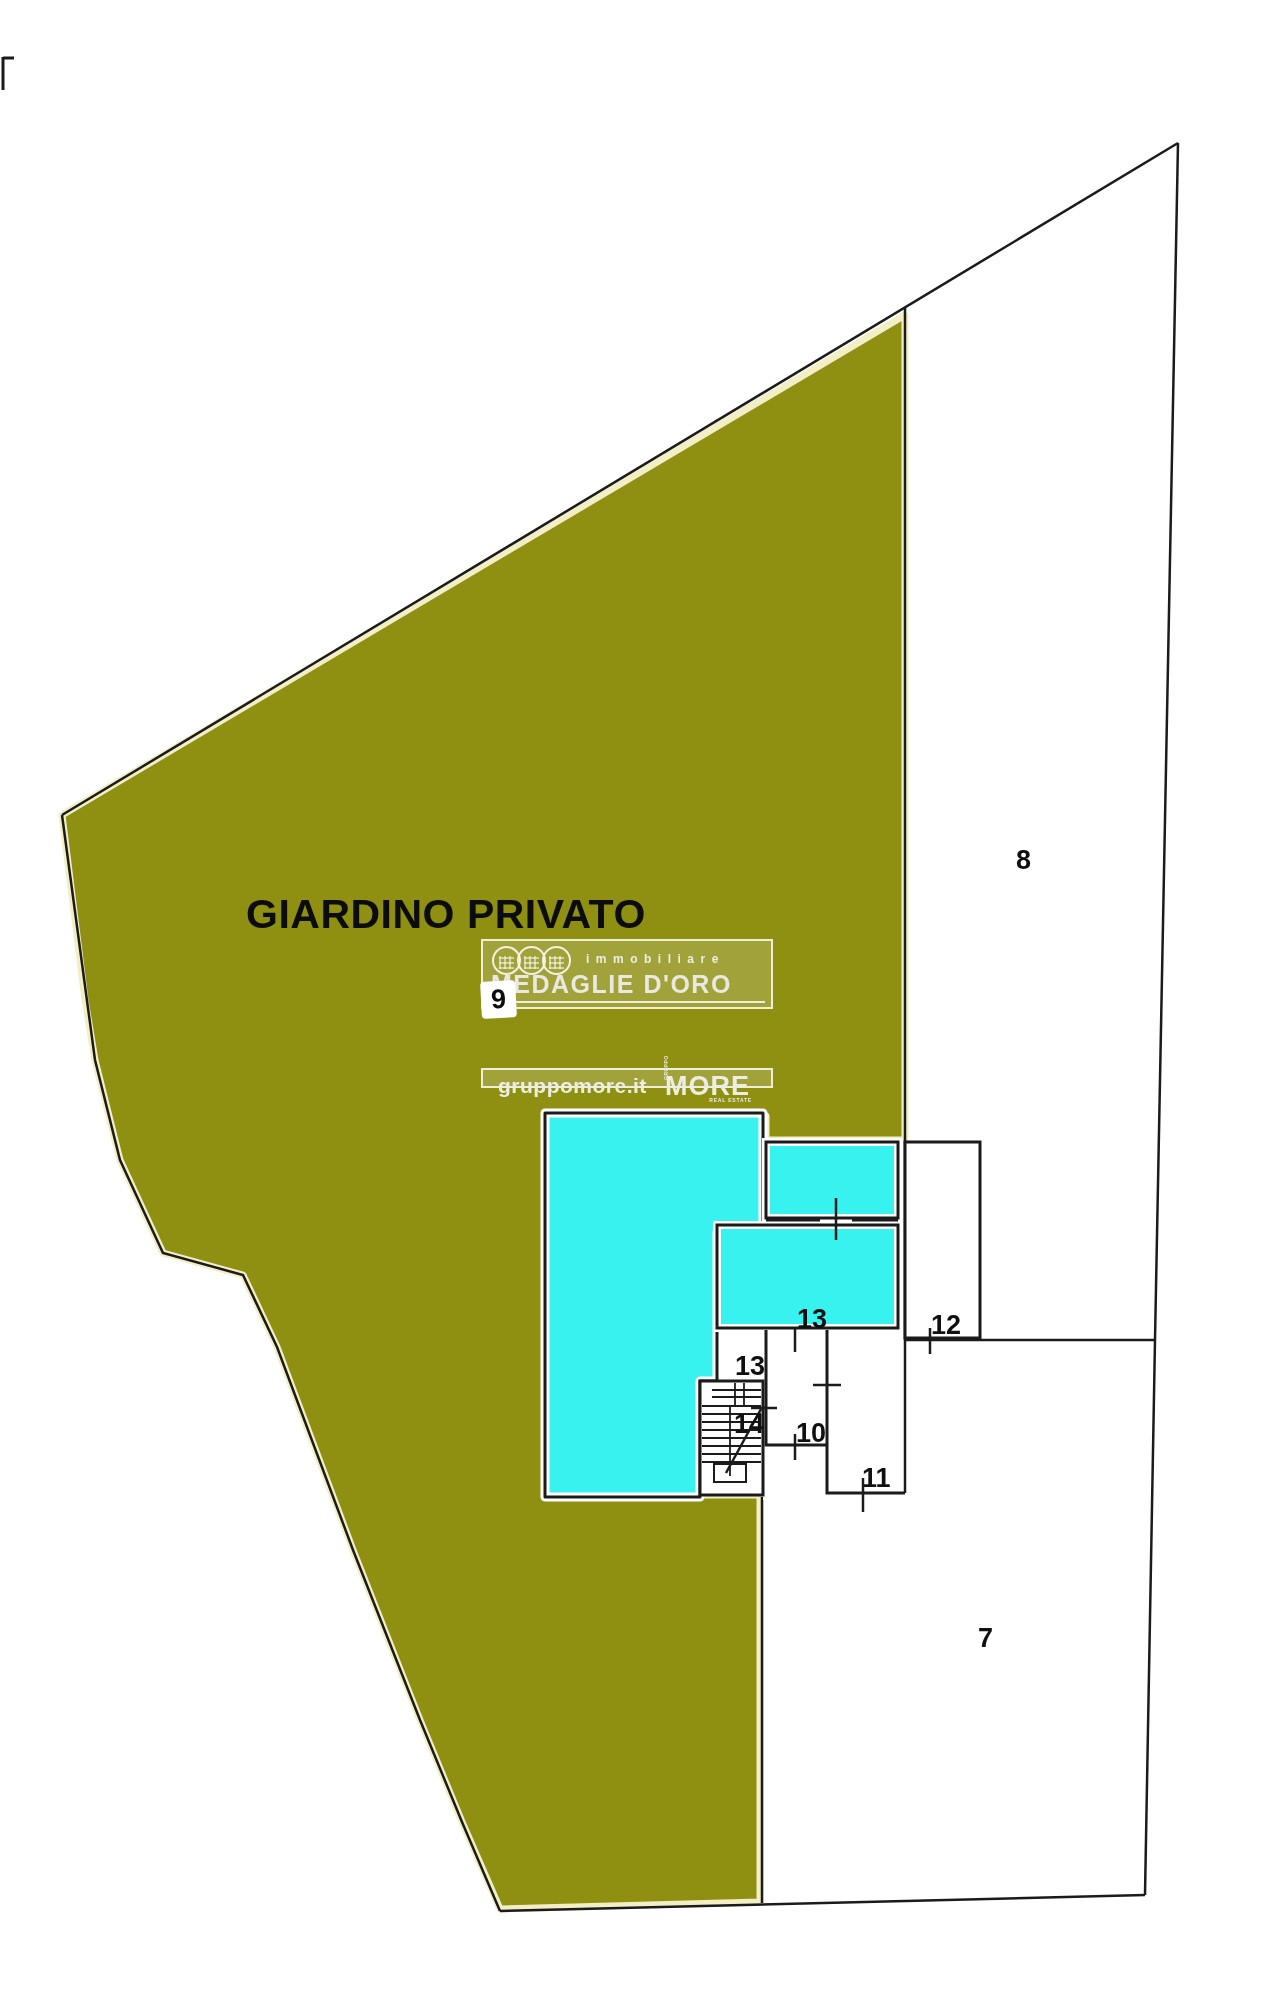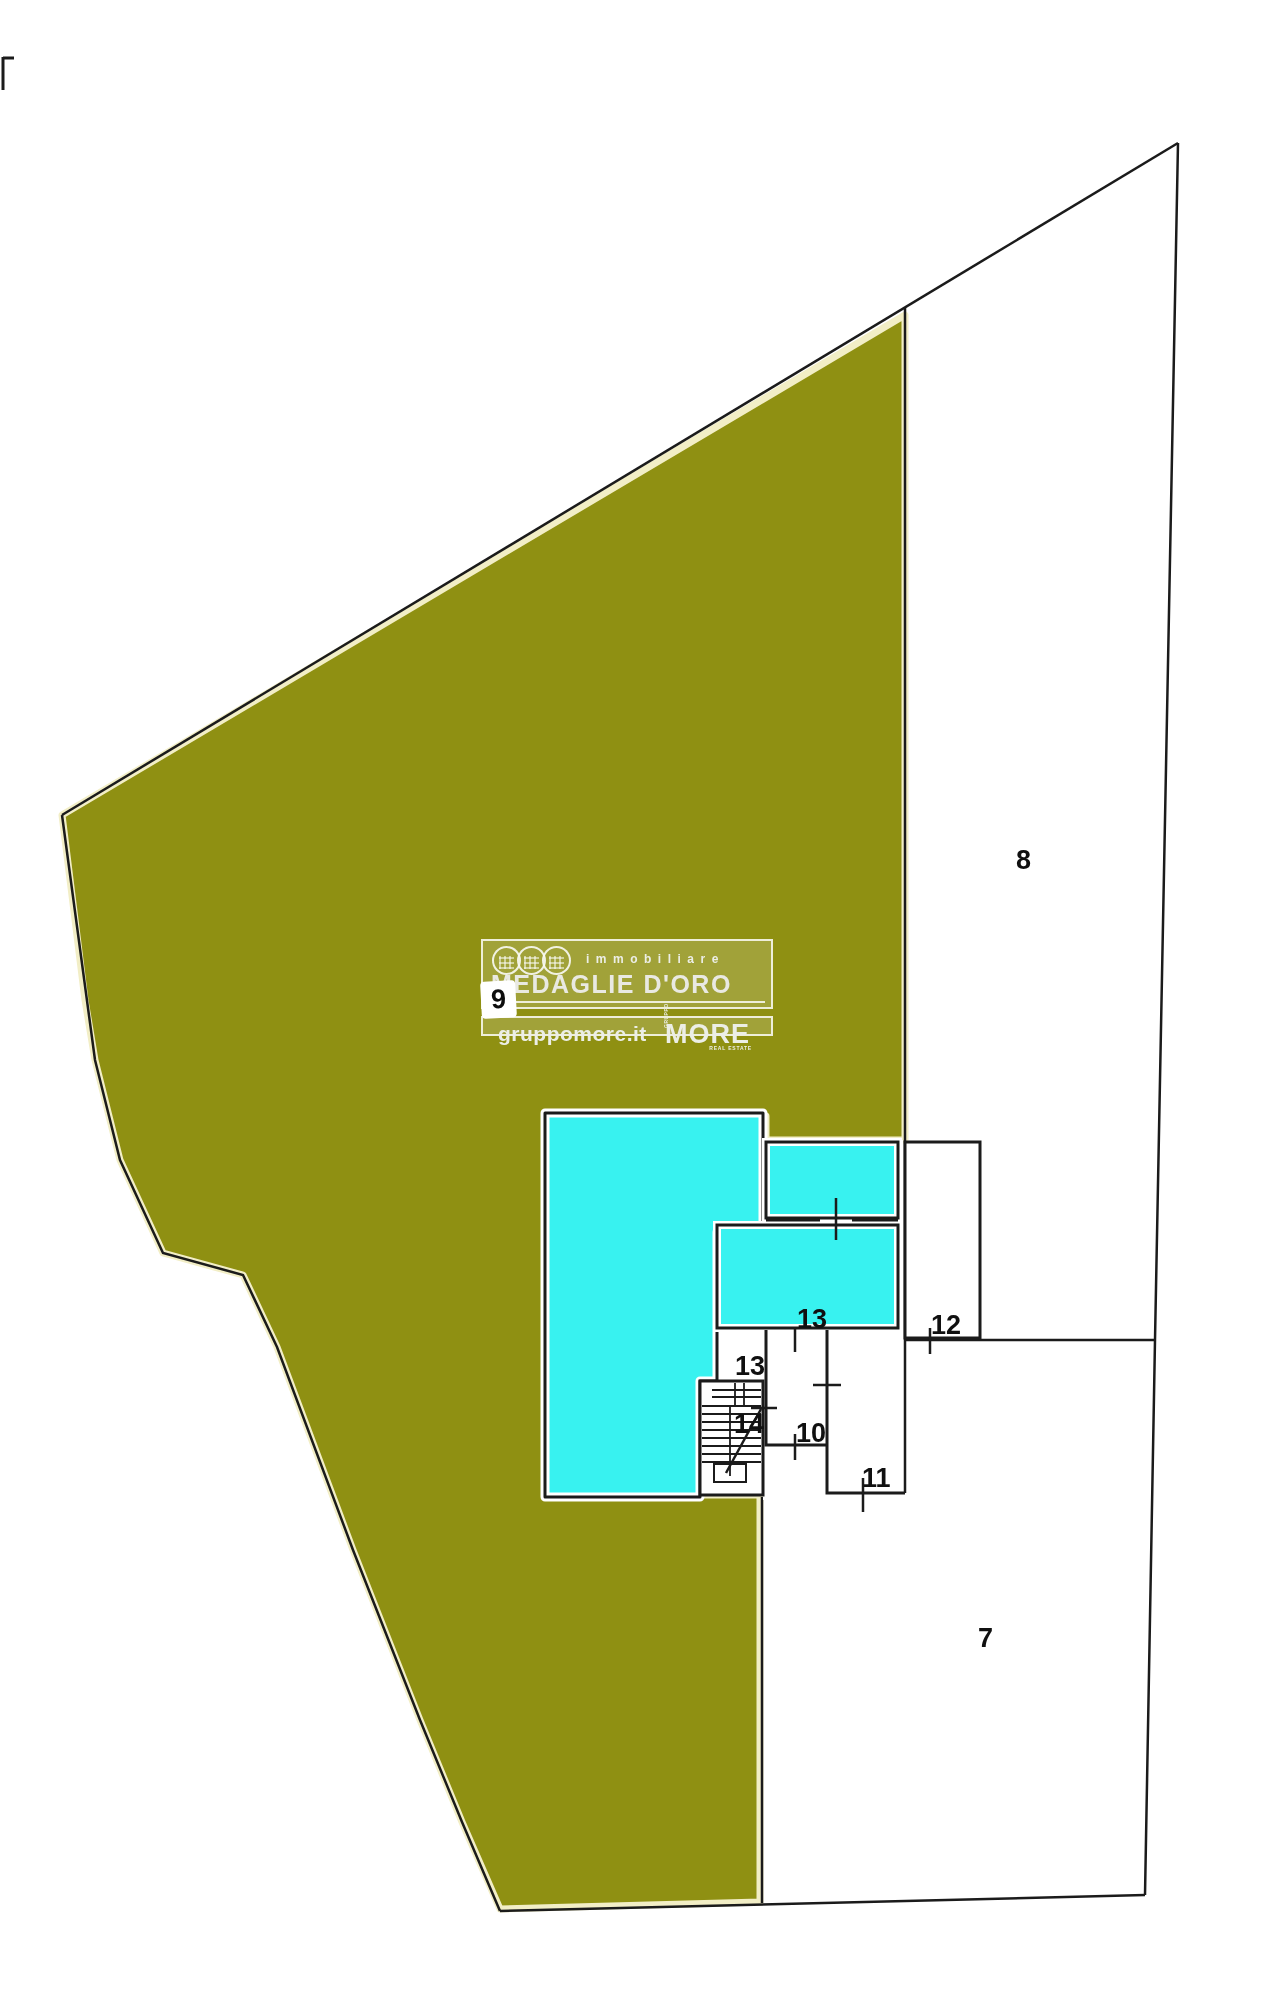--- a/index.html
+++ b/index.html
@@ -15,21 +15,21 @@
     font:bold 41px "Liberation Sans",sans-serif;
     color:#0c0c0c;letter-spacing:0.5px;white-space:nowrap;
   }
   
   .wm-box{
     position:absolute;left:481px;width:292px;box-sizing:border-box;
     background:rgba(255,255,255,0.17);
     border:2px solid rgba(252,252,246,0.85);
   }
   #wm-top{top:939px;height:70px;}
-  #wm-bottom{top:1016px;height:20px;}
+  #wm-bottom{top:1068px;height:20px;}
   .wm-circles{position:absolute;left:9px;top:5px;display:flex;}
   .wm-circle{
     width:29px;height:29px;border:2px solid rgba(250,250,244,0.9);border-radius:50%;
     margin-right:-4px;box-sizing:border-box;
     background:
       repeating-linear-gradient(0deg, rgba(250,250,244,0.55) 0 2px, transparent 2px 5px),
       repeating-linear-gradient(90deg, rgba(250,250,244,0.55) 0 2px, transparent 2px 5px);
     background-size:15px 13px;background-position:5px 8px;background-repeat:no-repeat;
   }
   #wm-immobiliare{
@@ -134,20 +134,21 @@
     <text class="num" x="1016" y="869">8</text>
     <text class="num" x="797" y="1328">13</text>
     <text class="num" x="931" y="1334">12</text>
     <text class="num" x="735" y="1375">13</text>
     <text class="num" x="734" y="1433">14</text>
     <text class="num" x="796" y="1442">10</text>
     <text class="num" x="862" y="1487">11</text>
     <text class="num" x="978" y="1647">7</text>
   </svg>
 
+  <div id="garden-title">GIARDINO PRIVATO</div>
 
   <div id="wm-top" class="wm-box">
     <div class="wm-circles">
       <div class="wm-circle"></div>
       <div class="wm-circle"></div>
       <div class="wm-circle"></div>
     </div>
     <div id="wm-immobiliare">immobiliare</div>
     <div id="wm-brand">MEDAGLIE D'ORO</div>
     <div id="wm-underline"></div>

